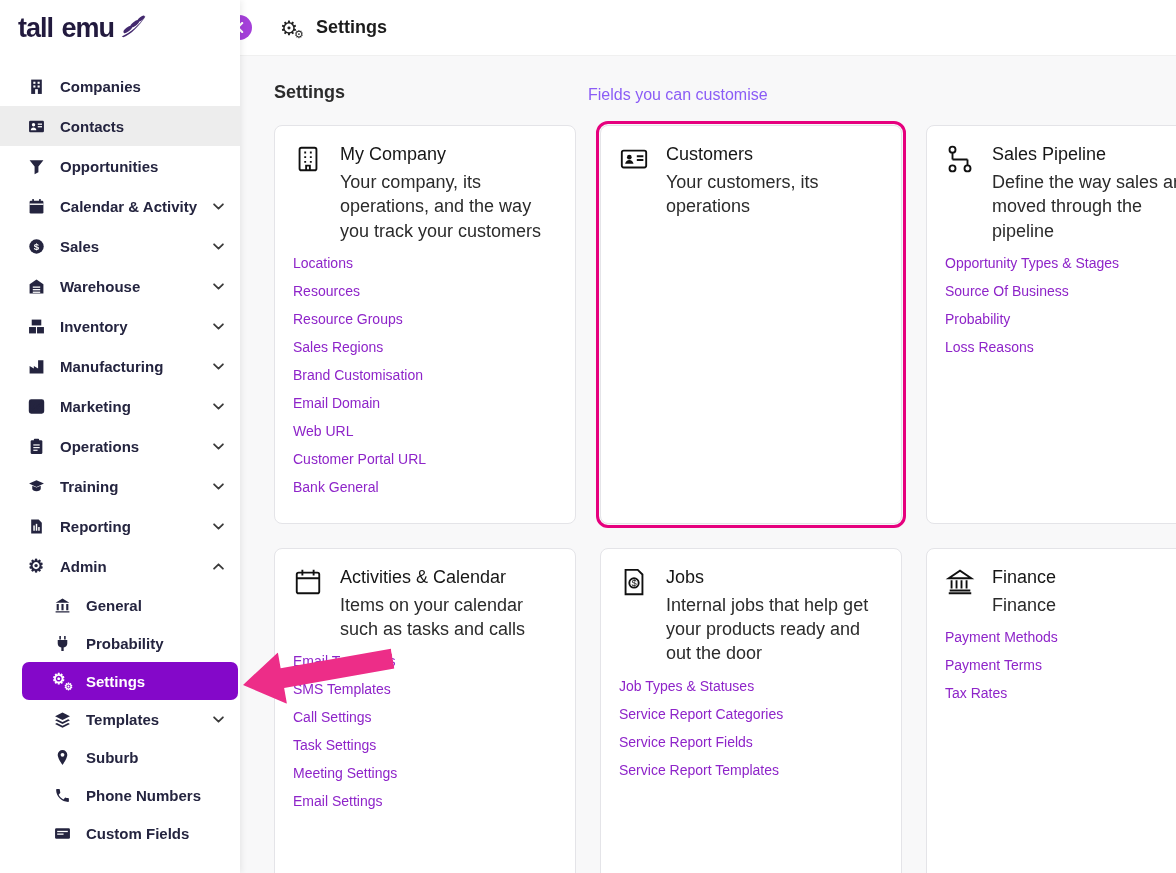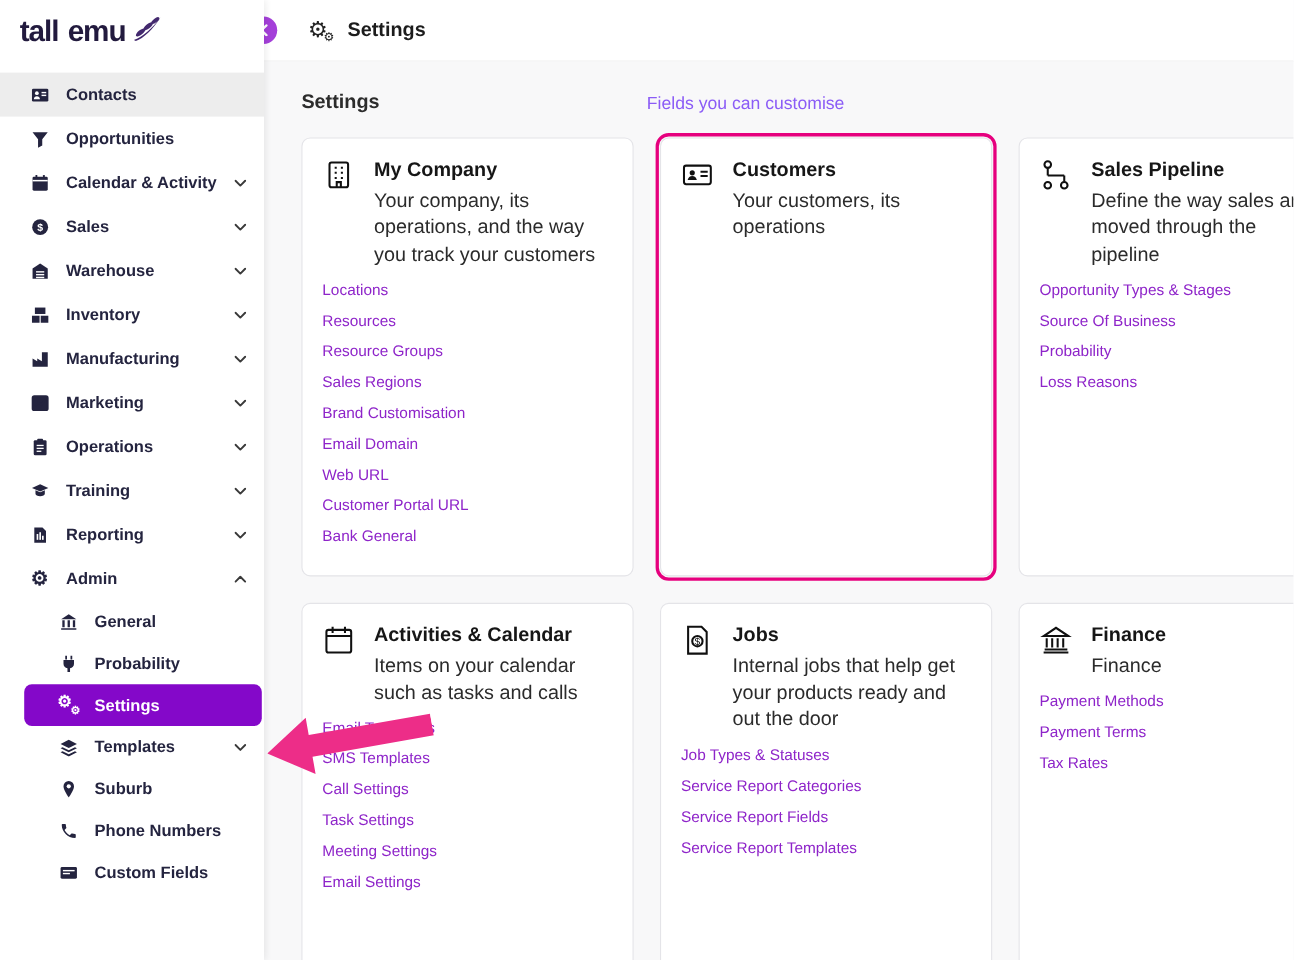--- a/index.html
+++ b/index.html
@@ -41,21 +41,21 @@
   .main-heading { font-size:18px; font-weight:700; color:#2c2c2c; margin-bottom:22px; }
   .annotation { position:absolute; top:30px; left:348px; font-size:16px; color:#8b5cf6; white-space:nowrap; }
 
   .cards { display:grid; grid-template-columns:repeat(3,302px); column-gap:24px; row-gap:24px; align-items:stretch; }
   .card { background:#fff; border:1px solid #e4e4e8; border-radius:8px; padding:16px 18px; }
   .card.hl { outline:3px solid #e6007e; outline-offset:1px; }
   .row2 { min-height:392px; }
   .card-head { display:flex; gap:13px; margin-bottom:6px; }
   .cicon { color:#101010; flex:0 0 34px; padding-top:2px; }
   .cicon svg { width:30px; height:30px; }
-  .card-title { font-size:18px; font-weight:700; color:#161616; padding-top:2px; }
+  .card-title { font-size:18px; font-weight:400; color:#161616; padding-top:2px; }
   .card-desc { font-size:18px; color:#2b2b2b; line-height:1.35; margin-top:5px; max-width:205px; }
   .links { margin-top:12px; }
   .links a { display:block; font-size:14px; line-height:16px; color:#8e24c9; text-decoration:none; margin-bottom:12px; cursor:pointer; }
 
   .arrow { position:absolute; left:243px; top:659px; z-index:50; transform:rotate(-10deg); transform-origin:0 26px; pointer-events:none; }
 </style>
 </head>
 <body>
 
 <div class="app">
@@ -70,20 +70,35 @@
               <ellipse cx="11" cy="19" rx="6" ry="2.4" transform="rotate(-38 11 19)"></ellipse>
               <ellipse cx="19" cy="12.5" rx="6" ry="2.4" transform="rotate(-38 19 12.5)"></ellipse>
               <ellipse cx="26.5" cy="6.5" rx="5" ry="2.1" transform="rotate(-38 26.5 6.5)"></ellipse>
             </g>
           </svg>
       </span>
     </div>
 
     <div class="nav">
 
+      <div class="nav-item">
+        <span class="nicon">
+            <svg viewBox="0 0 16 16">
+              <path d="M3 1.5h10V15H3z"></path>
+              <g fill="#fff">
+                <rect x="5" y="3.5" width="2" height="2"></rect>
+                <rect x="9" y="3.5" width="2" height="2"></rect>
+                <rect x="5" y="7" width="2" height="2"></rect>
+                <rect x="9" y="7" width="2" height="2"></rect>
+                <rect x="6.7" y="10.5" width="2.6" height="4.5"></rect>
+              </g>
+            </svg>
+          </span>
+        <span>Companies</span>
+      </div>
 
       <div class="nav-item selected">
         <span class="nicon">
             <svg viewBox="0 0 16 16">
               <rect x="1" y="2.5" width="14" height="11" rx="1.2"></rect>
               <g fill="#fff">
                 <circle cx="5.2" cy="6.3" r="1.6"></circle>
                 <path d="M2.6 11.5c0-1.7 1.2-2.6 2.6-2.6s2.6.9 2.6 2.6z"></path>
                 <rect x="9.2" y="5.2" width="4" height="1.2"></rect>
                 <rect x="9.2" y="7.6" width="4" height="1.2"></rect>

